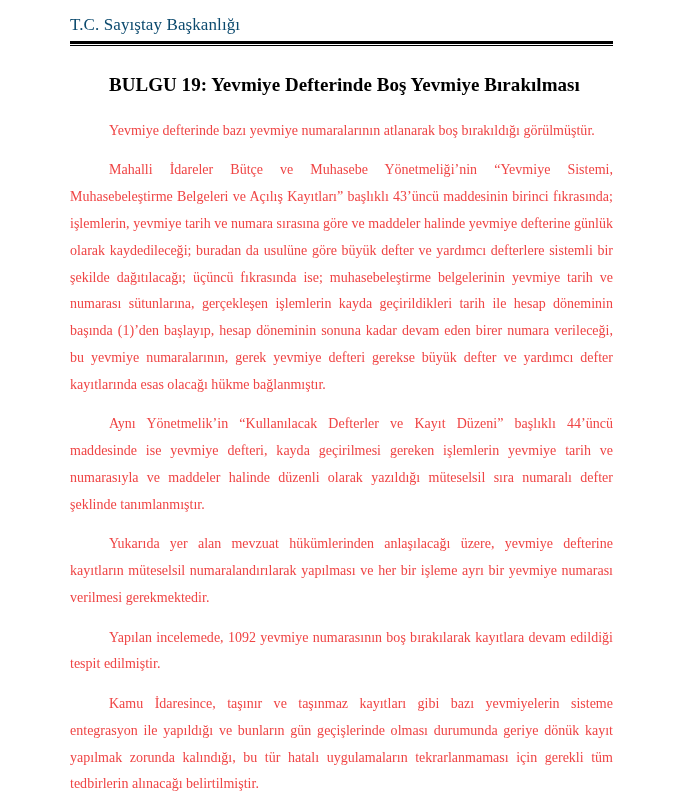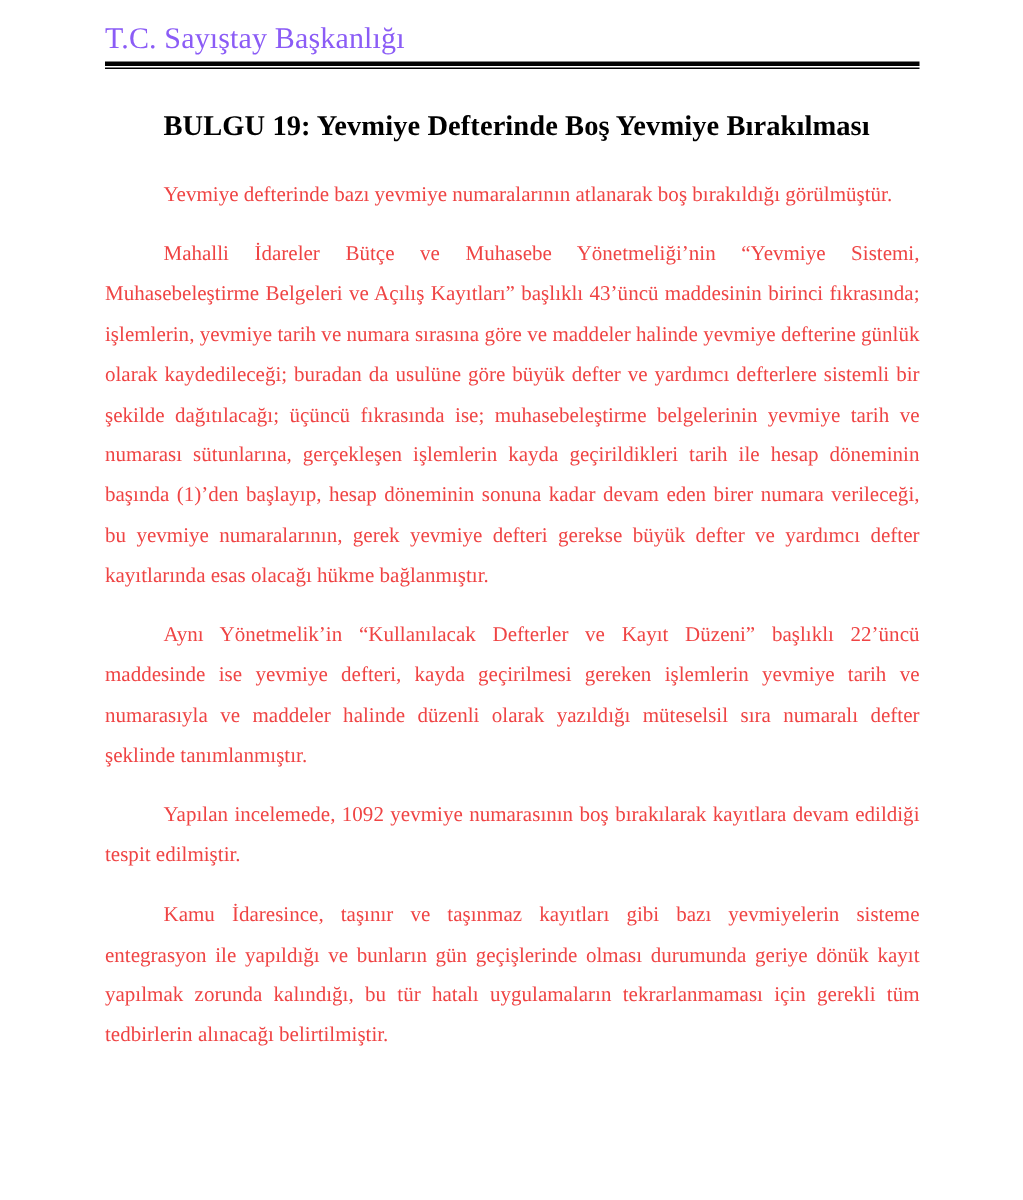--- a/index.html
+++ b/index.html
@@ -23,24 +23,24 @@
   }
 
   
   .header {
     position: absolute;
     left: 70px;
     top: 14px;
     width: 543px;
   }
   .header-text {
-    font-size: 20px;
+    font-size: 17px;
     line-height: 1.25;
     letter-spacing: 0.1px;
-    color: #8b5cf6;
+    color: #0c4a6e;
     white-space: nowrap;
   }
   .header-rule {
     position: absolute;
     left: 70px;
     top: 41px;
     width: 543px;
     height: 0;
     border-top: 3px solid #000000;
     border-bottom: 1px solid #000000;
@@ -91,21 +91,22 @@
   <div class="header-rule"></div>
 
   <div class="content">
 
     <h1 class="finding-title">BULGU 19: Yevmiye Defterinde Boş Yevmiye Bırakılması</h1>
 
     <p class="para">Yevmiye defterinde bazı yevmiye numaralarının atlanarak boş bırakıldığı görülmüştür.</p>
 
     <p class="para">Mahalli İdareler Bütçe ve Muhasebe Yönetmeliği’nin “Yevmiye Sistemi, Muhasebeleştirme Belgeleri ve Açılış Kayıtları” başlıklı 43’üncü maddesinin birinci fıkrasında; işlemlerin, yevmiye tarih ve numara sırasına göre ve maddeler halinde yevmiye defterine günlük olarak kaydedileceği; buradan da usulüne göre büyük defter ve yardımcı defterlere sistemli bir şekilde dağıtılacağı; üçüncü fıkrasında ise; muhasebeleştirme belgelerinin yevmiye tarih ve numarası sütunlarına, gerçekleşen işlemlerin kayda geçirildikleri tarih ile hesap döneminin başında (1)’den başlayıp, hesap döneminin sonuna kadar devam eden birer numara verileceği, bu yevmiye numaralarının, gerek yevmiye defteri gerekse büyük defter ve yardımcı defter kayıtlarında esas olacağı hükme bağlanmıştır.</p>
 
-    <p class="para">Aynı Yönetmelik’in “Kullanılacak Defterler ve Kayıt Düzeni” başlıklı 22’üncü maddesinde ise yevmiye defteri, kayda geçirilmesi gereken işlemlerin yevmiye tarih ve numarasıyla ve maddeler halinde düzenli olarak yazıldığı müteselsil sıra numaralı defter şeklinde tanımlanmıştır.</p>
+    <p class="para">Aynı Yönetmelik’in “Kullanılacak Defterler ve Kayıt Düzeni” başlıklı 44’üncü maddesinde ise yevmiye defteri, kayda geçirilmesi gereken işlemlerin yevmiye tarih ve numarasıyla ve maddeler halinde düzenli olarak yazıldığı müteselsil sıra numaralı defter şeklinde tanımlanmıştır.</p>
 
+    <p class="para">Yukarıda yer alan mevzuat hükümlerinden anlaşılacağı üzere, yevmiye defterine kayıtların müteselsil numaralandırılarak yapılması ve her bir işleme ayrı bir yevmiye numarası verilmesi gerekmektedir.</p>
 
     <p class="para">Yapılan incelemede, 1092 yevmiye numarasının boş bırakılarak kayıtlara devam edildiği tespit edilmiştir.</p>
 
     <p class="para">Kamu İdaresince, taşınır ve taşınmaz kayıtları gibi bazı yevmiyelerin sisteme entegrasyon ile yapıldığı ve bunların gün geçişlerinde olması durumunda geriye dönük kayıt yapılmak zorunda kalındığı, bu tür hatalı uygulamaların tekrarlanmaması için gerekli tüm tedbirlerin alınacağı belirtilmiştir.</p>
 
   </div>
 </div>
 
 </body></html>

